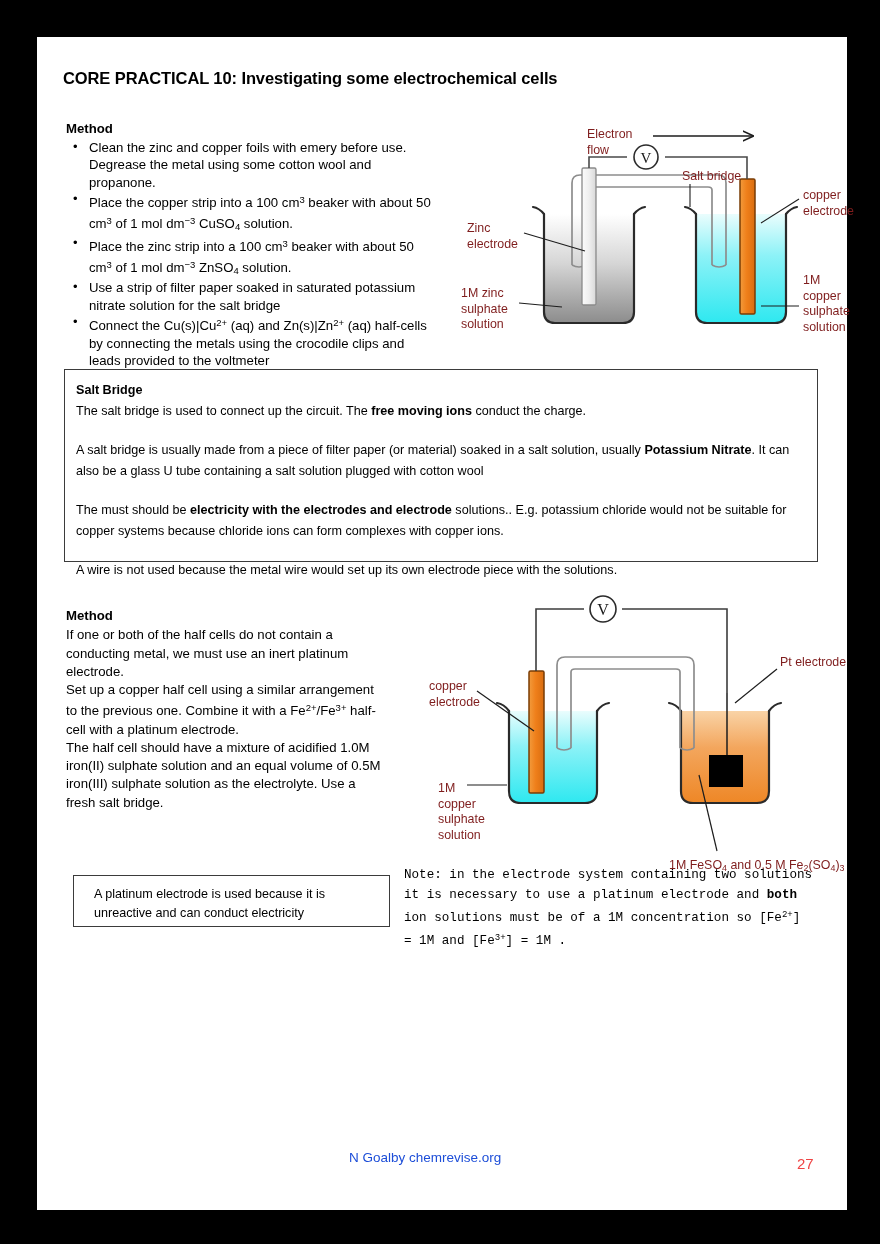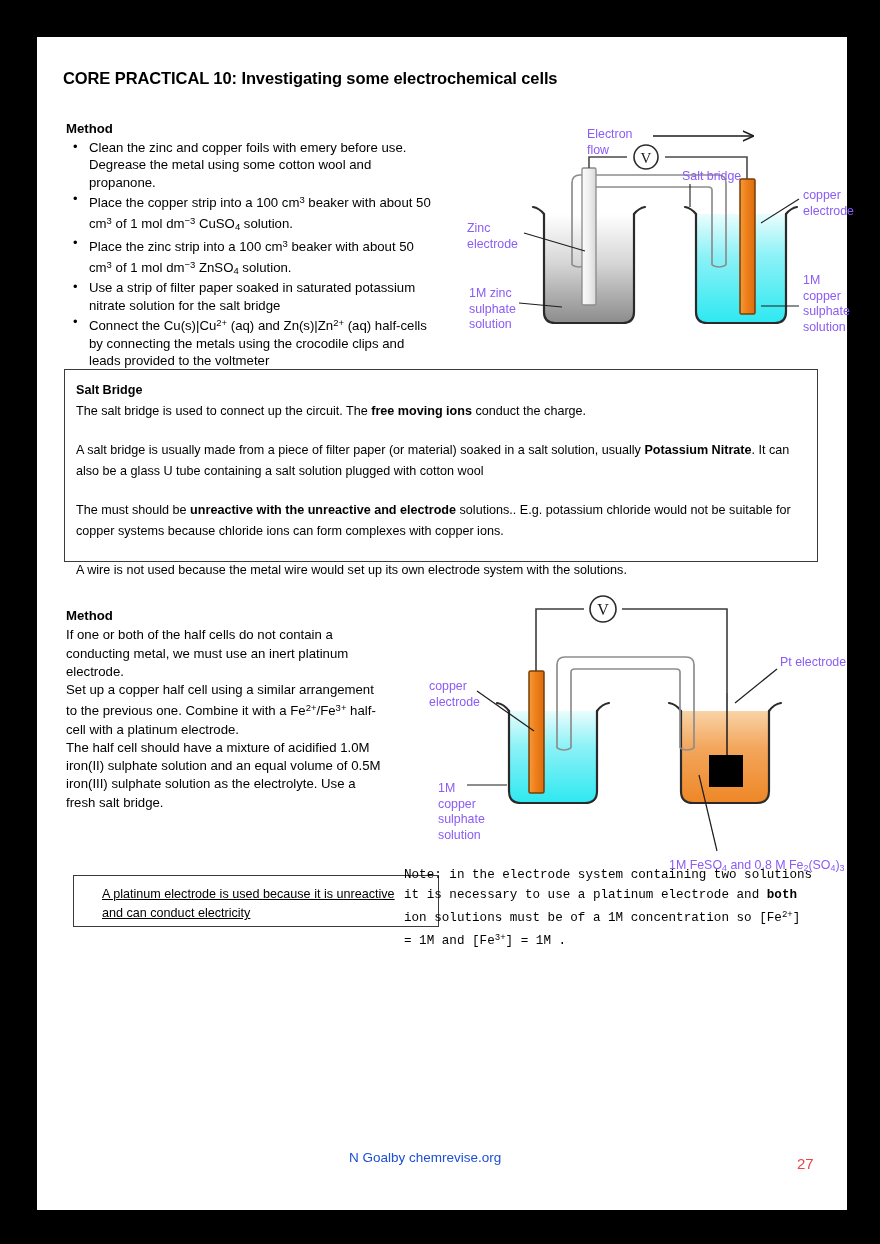--- a/index.html
+++ b/index.html
@@ -98,28 +98,27 @@
     font-size: 13.2px;
     line-height: 18.3px;
     color: #000;
   }
 
   
   .ptbox {
     position: absolute;
     left: 36px;
     top: 838px;
-    width: 366px;
+    width: 317px;
     height: 52px;
     border: 1.4px solid #3b3b3b;
-    padding: 9px 28px;
+    padding: 9px 20px;
     font-size: 12.6px;
     line-height: 19px;
     color: #000;
-    text-decoration: underline;
   }
 
   
   .notepara {
     position: absolute;
     left: 367px;
     top: 828px;
     width: 410px;
     font-size: 12.6px;
     line-height: 20px;
@@ -142,21 +141,21 @@
     font-size: 15px;
     color: #ef4444;
   }
 
   
   .diagram { position: absolute; }
   .dlabel {
     position: absolute;
     font-size: 12.4px;
     line-height: 15.5px;
-    color: #8b5cf6;
+    color: #7f1d1d;
     white-space: pre-line;
   }
   svg { display: block; overflow: visible; }
 </style>
 </head>
 <body>
 
 <div class="page">
 
   <div class="title">CORE PRACTICAL 10: Investigating some electrochemical cells</div>
@@ -172,21 +171,21 @@
     </ul>
   </div>
 
   <div class="diagram" style="left:404px; top:50px; width:406px; height:265px;">
 
     <div class="dlabel" style="left:146px; top:40px; text-align:left;">Electron
 flow</div>
     <div class="dlabel" style="left:241px; top:82px;">Salt bridge</div>
     <div class="dlabel" style="left:26px; top:134px;">Zinc
 electrode</div>
-    <div class="dlabel" style="left:28px; top:199px;">1M zinc
+    <div class="dlabel" style="left:20px; top:199px;">1M zinc
 sulphate
 solution</div>
     <div class="dlabel" style="left:362px; top:101px;">copper
 electrode</div>
     <div class="dlabel" style="left:362px; top:186px;">1M
 copper
 sulphate
 solution</div>
 
     <svg width="406" height="265" viewBox="0 0 406 265">
@@ -259,42 +258,42 @@
         <line x1="320" y1="219" x2="358" y2="219"></line>
         <line x1="249" y1="97" x2="249" y2="120"></line>
       </g>
     </svg>
   </div>
 
   <div class="saltbox">
     <div class="sb-head">Salt Bridge</div>
     <p><span>The salt bridge is used to connect up the circuit. The </span><b>free moving ions</b><span> conduct the charge.</span></p>
     <p><span>A salt bridge is usually made from a piece of filter paper (or material) soaked in a salt solution, usually </span><b>Potassium Nitrate</b><span>. It can also be a glass U tube containing a salt solution  plugged with cotton wool</span></p>
-    <p><span>The must should be </span><b>unreactive with the unreactive and electrode</b><span> solutions.. E.g. potassium chloride would not be suitable for copper systems because chloride ions can form complexes with copper ions.</span></p>
-    <p>A wire is not used because the metal wire would set up its own electrode system with the solutions.</p>
+    <p><span>The must should be </span><b>electricity with the electrodes and electrode</b><span> solutions.. E.g. potassium chloride would not be suitable for copper systems because chloride ions can form complexes with copper ions.</span></p>
+    <p>A wire is not used because the metal wire would set up its own electrode piece with the solutions.</p>
   </div>
 
   <div class="method2">
     <div class="method-head">Method</div>
     <div>If one or both of the half cells do not contain a conducting metal, we must use an inert platinum electrode.</div>
     <div><span>Set up a copper half cell using a similar arrangement to the previous one. Combine it with a Fe</span><sup>2+</sup><span>/Fe</span><sup>3+</sup><span> half-cell with a platinum electrode.</span></div>
     <div> The half cell should have a mixture of acidified 1.0M iron(II) sulphate solution and an equal volume of 0.5M iron(III) sulphate solution as the electrolyte. Use a fresh salt bridge.</div>
   </div>
 
   <div class="diagram" style="left:362px; top:548px; width:448px; height:290px;">
 
     <div class="dlabel" style="left:30px; top:94px;">copper
 electrode</div>
     <div class="dlabel" style="left:39px; top:196px;">1M
 copper
 sulphate
 solution</div>
     <div class="dlabel" style="left:381px; top:70px;">Pt electrode</div>
 
-    <div class="dlabel" style="left:270px; top:273px; white-space:nowrap;"><span>1M FeSO</span><sub>4</sub><span> and 0.8 M Fe</span><sub>2</sub><span>(SO</span><sub>4</sub><span>)</span><sub>3</sub></div>
+    <div class="dlabel" style="left:270px; top:273px; white-space:nowrap;"><span>1M FeSO</span><sub>4</sub><span> and 0.5 M Fe</span><sub>2</sub><span>(SO</span><sub>4</sub><span>)</span><sub>3</sub></div>
 
     <svg width="448" height="290" viewBox="0 0 448 290">
       <defs>
         <linearGradient id="cuSol2" x1="0" y1="0" x2="0" y2="1">
           <stop offset="0%" stop-color="#eafdfd"></stop>
           <stop offset="38%" stop-color="#8df2f7"></stop>
           <stop offset="100%" stop-color="#2ee8f0"></stop>
         </linearGradient>
         <linearGradient id="feSol" x1="0" y1="0" x2="0" y2="1">
           <stop offset="0%" stop-color="#f9d3a6"></stop>

